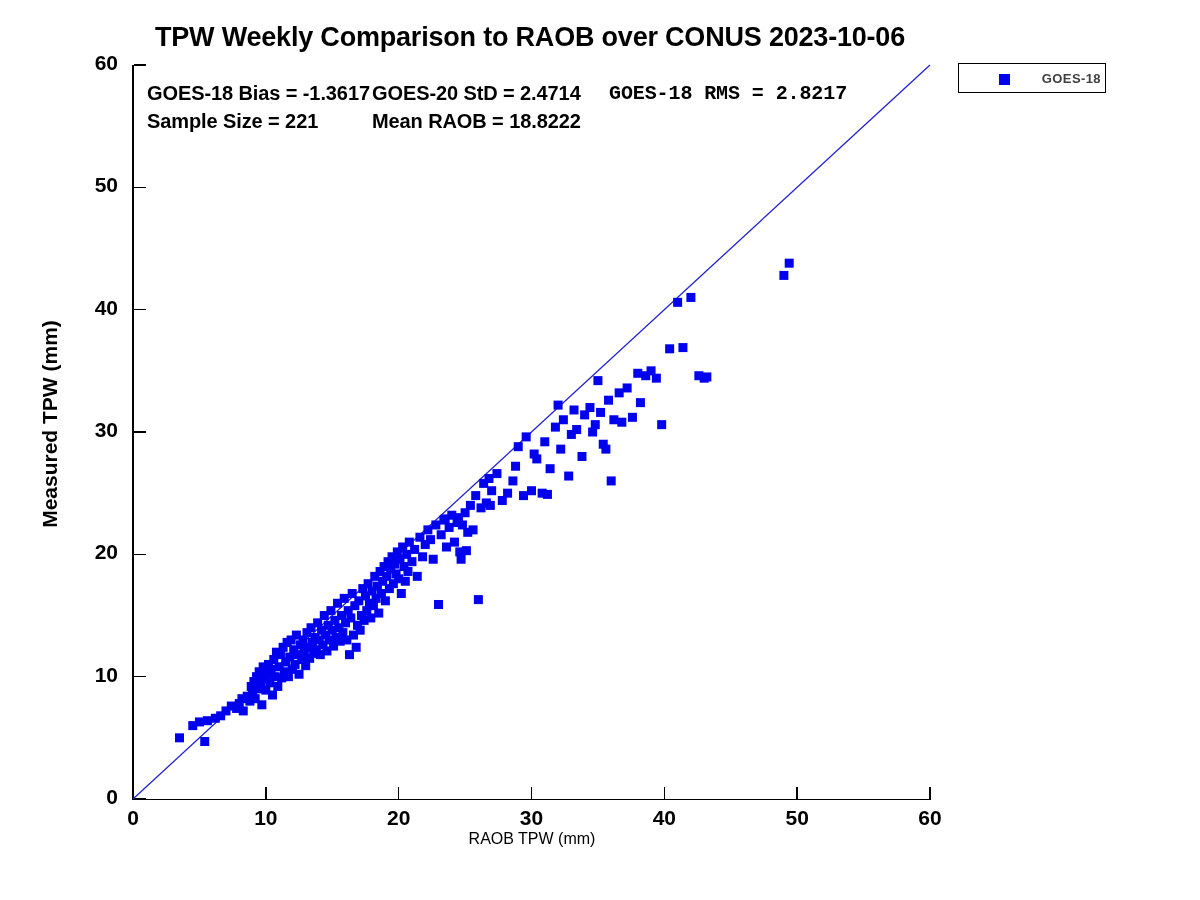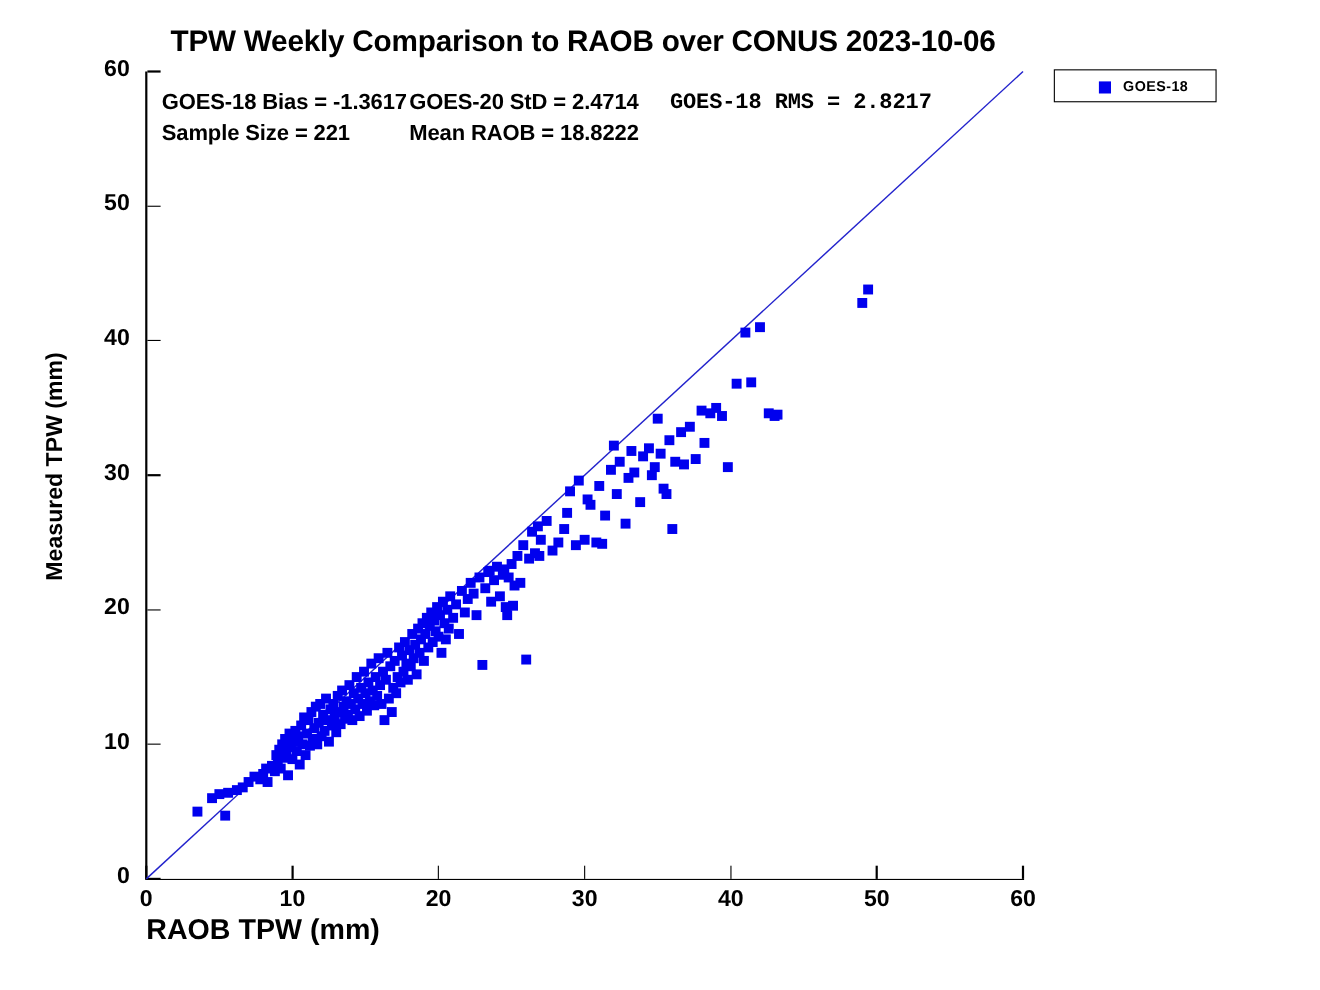--- a/index.html
+++ b/index.html
@@ -87,23 +87,23 @@
     top: 806px;
     font-size: 21px;
     font-weight: bold;
     color: #000000;
   }
   #xaxis-title {
     position: absolute;
     left: 133px;
     top: 830px;
     width: 798px;
-    text-align: left;
-    font-size: 26px;
-    font-weight: bold;
+    text-align: center;
+    font-size: 16px;
+    font-weight: normal;
     color: #000000;
   }
   #yaxis-title {
     position: absolute;
     left: -150px;
     top: 412px;
     width: 400px;
     text-align: center;
     font-size: 21px;
     font-weight: bold;
@@ -134,24 +134,24 @@
     top: 10px;
     width: 11px;
     height: 11px;
     background: #0000ee;
   }
   #legend-label {
     position: absolute;
     left: 62px;
     top: 7px;
     width: 80px;
-    text-align: left;
+    text-align: right;
     font-size: 13px;
     font-weight: bold;
-    color: #000000;
+    color: #404040;
     letter-spacing: 0.4px;
   }
   svg#scatter-svg {
     position: absolute;
     left: 0; top: 0;
     width: 797px;
     height: 734px;
     overflow: visible;
   }
 </style>

